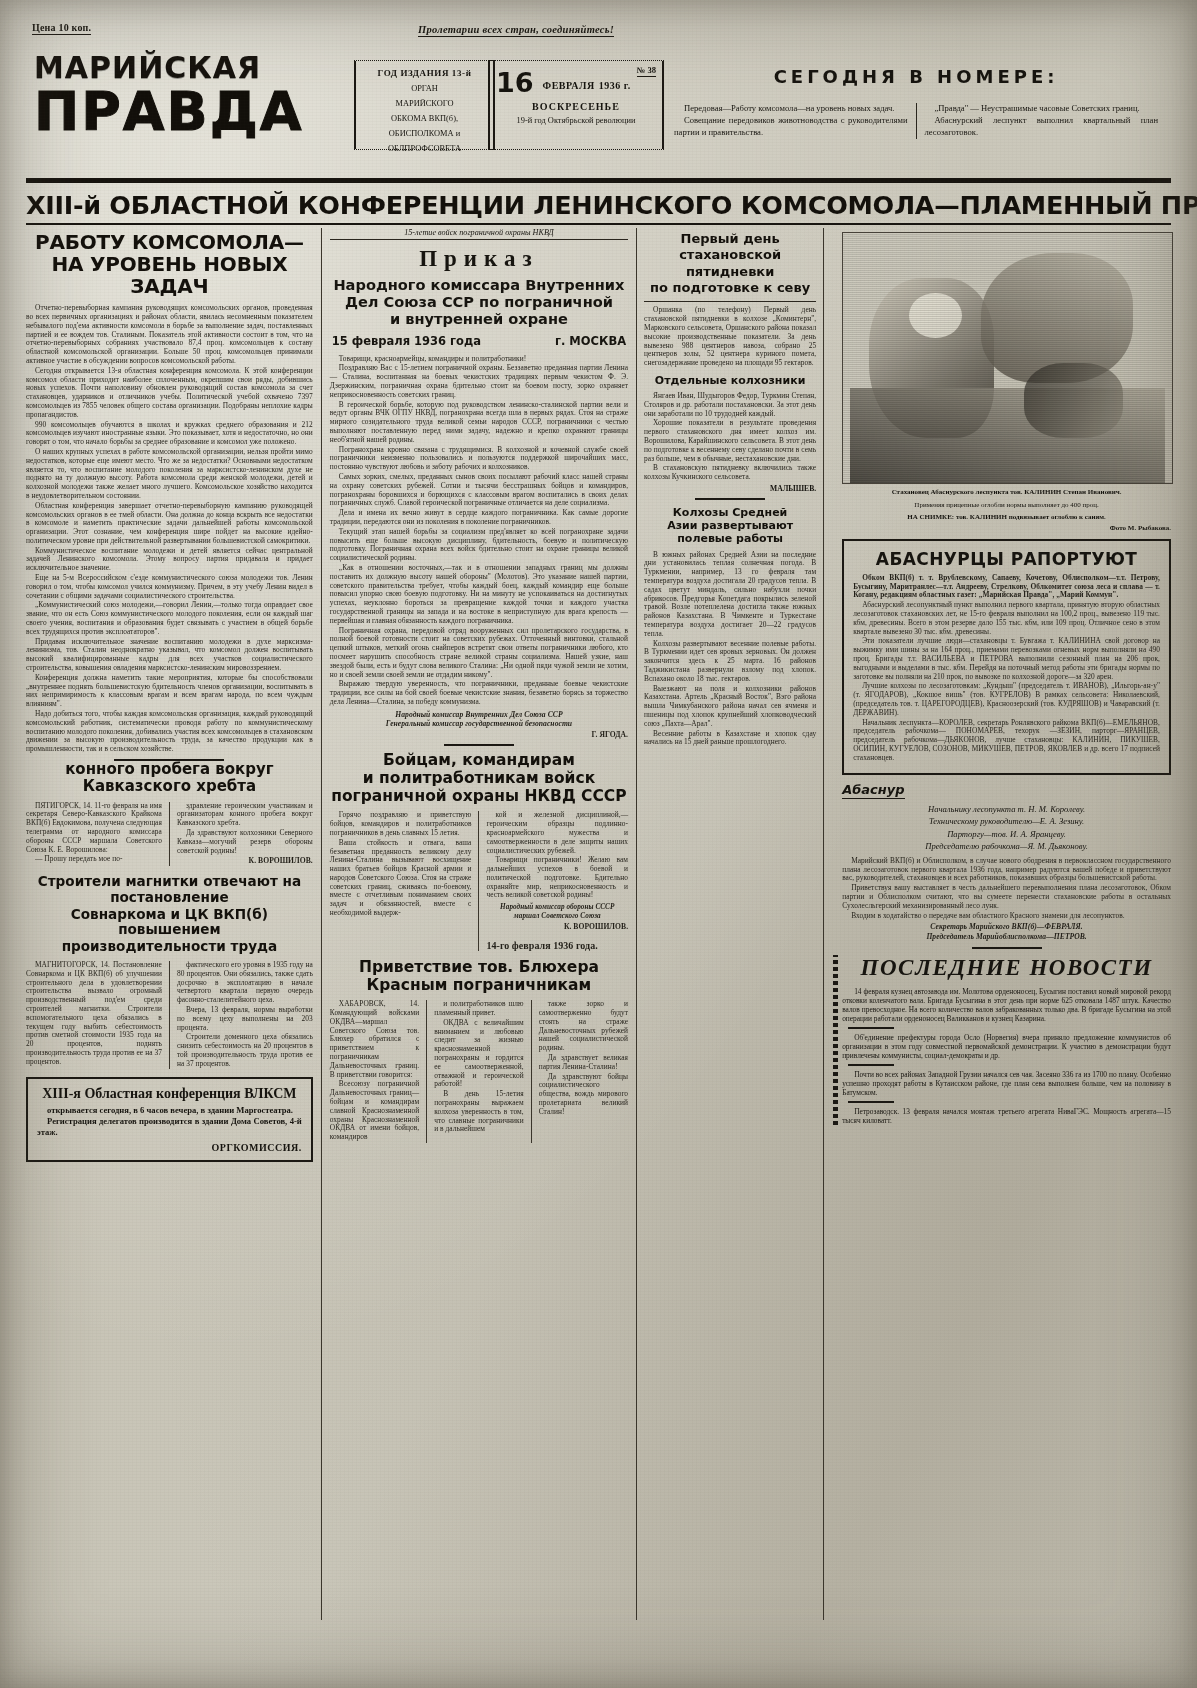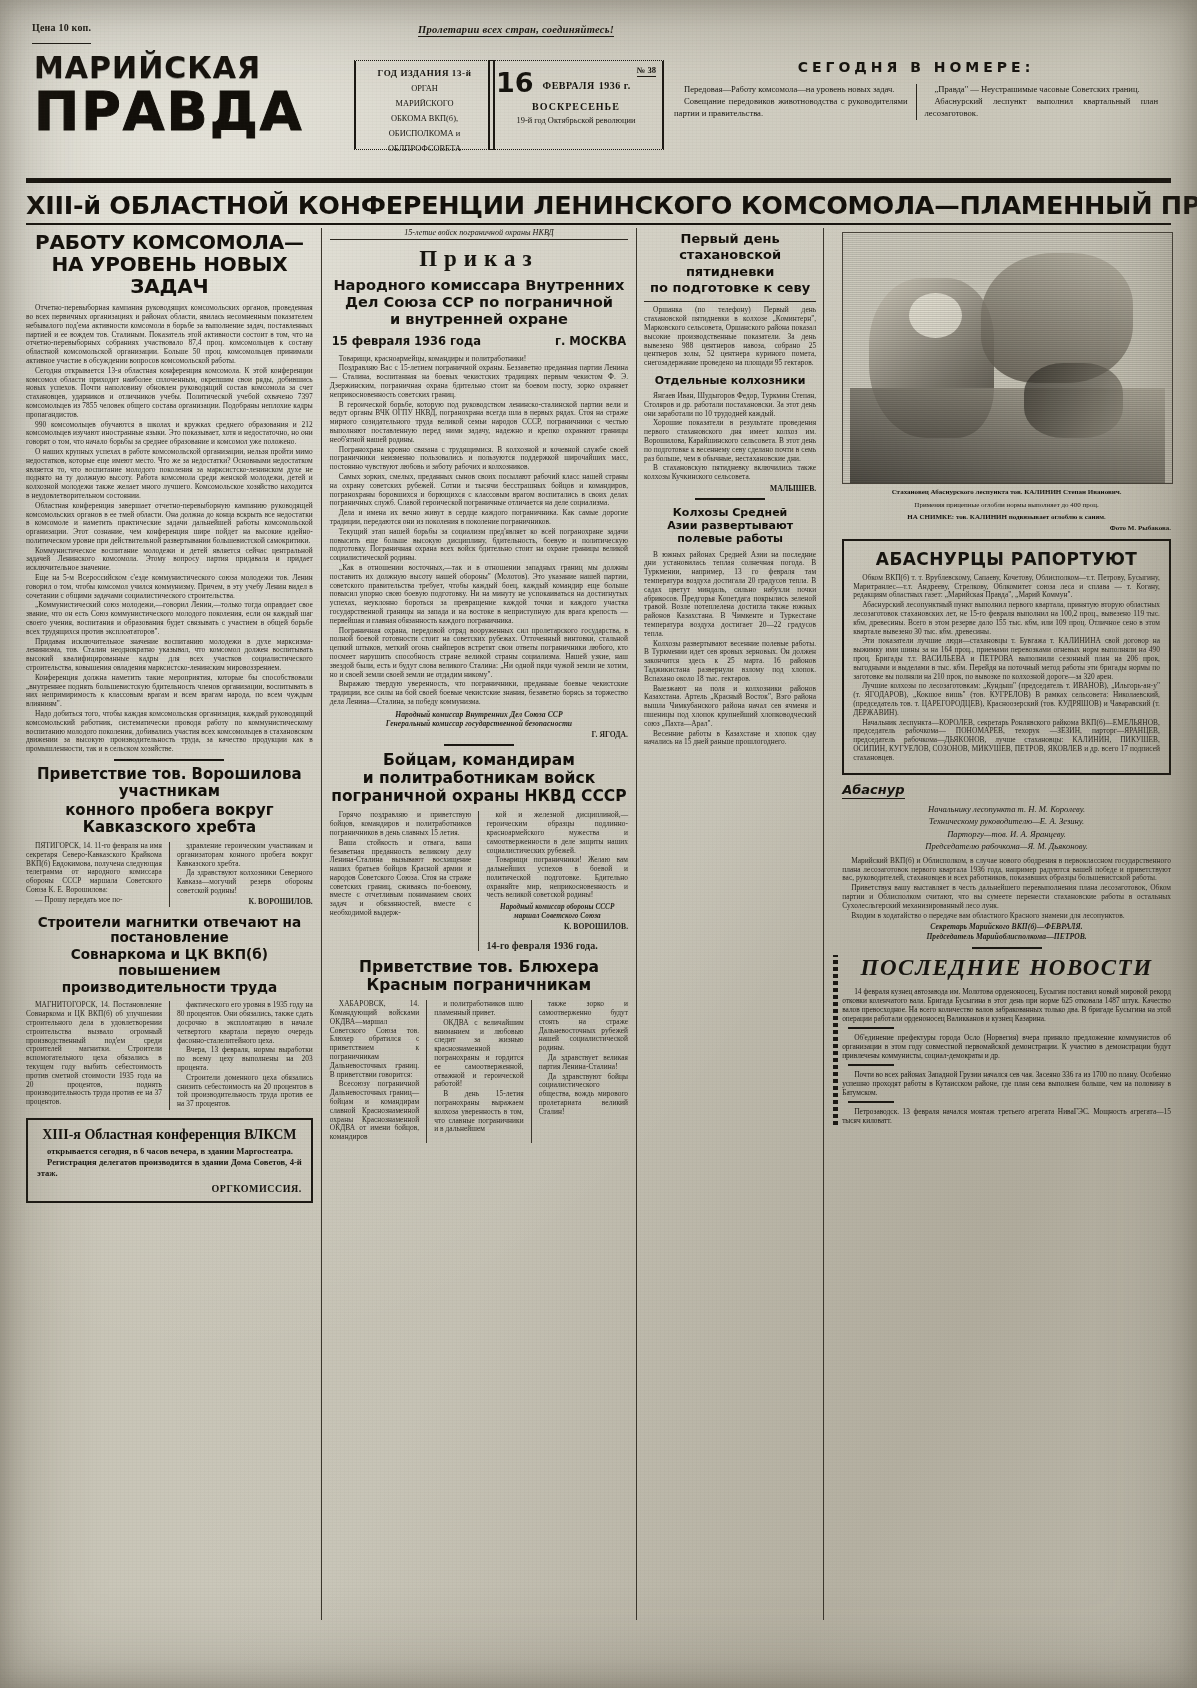--- a/index.html
+++ b/index.html
@@ -36,21 +36,21 @@
   .center{text-align:center;font-style:italic;}
   .rule{height:2px;background:#1b1813;margin:5px auto;}
   .rule.short{width:70px;height:2px;}
   .rule.mid{width:110px;}
   .hr-thin{height:1px;background:#2a261e;margin:4px 0;}
 
   
   .topbar{position:relative;height:22px;}
   .price{
     position:absolute;left:6px;top:0;font-size:10px;font-weight:bold;
-    border-bottom:1.6px solid #1b1813;padding-bottom:10px;letter-spacing:.2px;
+    border-bottom:1.6px solid #1b1813;padding-bottom:1px;letter-spacing:.2px;
   }
   .motto{
     position:absolute;left:392px;top:2px;font-style:italic;font-weight:bold;
     font-size:10.5px;border-bottom:1.6px solid #1b1813;padding-bottom:1px;
     letter-spacing:.3px;
   }
 
   
   .masthead{position:relative;height:128px;margin-top:2px;}
   .logo{position:absolute;left:8px;top:6px;width:310px;}
@@ -74,22 +74,22 @@
   .mb-l{font-size:9px;font-weight:bold;line-height:13px;letter-spacing:.6px;}
   .mb-small{font-size:8.4px;line-height:12px;margin-top:3px;}
   .bigday{font-family:"DejaVu Sans",sans-serif;font-size:27px;font-weight:bold;
     display:inline-block;vertical-align:-3px;margin-right:5px;}
   .dt-mid{font-size:10px;font-weight:bold;letter-spacing:.5px;line-height:13px;}
   .issue{font-size:8.6px;font-weight:bold;border-bottom:1.4px solid #1b1813;padding-bottom:1px;}
   .dow{font-size:10px;font-weight:bold;letter-spacing:1px;margin-top:3px;}
 
   .today{position:absolute;left:640px;top:4px;width:500px;}
   .today h2{
-    margin:9px;text-align:center;font-family:"DejaVu Sans",sans-serif;
-    font-size:14px;font-weight:bold;letter-spacing:4px;
+    margin:16px;text-align:center;font-family:"DejaVu Sans",sans-serif;
+    font-size:18px;font-weight:bold;letter-spacing:4px;
   }
   .today-cols{display:flex;margin-top:9px;}
   .today-cols .tc{width:50%;padding:0 8px;font-size:8.6px;line-height:11.4px;text-align:justify;}
   .today-cols .tc:first-child{border-right:1.4px solid #2a261e;}
   .today-cols .tc p{margin:0 0 1px 0;text-indent:10px;}
 
   
   .banner-wrap{margin-top:4px;}
   .banner-rule{height:5px;background:#17140f;}
   .banner{
@@ -267,21 +267,20 @@
           <p>Областная конференция завершает отчетно-перевыборную кампанию руководящей комсомольских органов в ее тмей области. Она должна до конца вскрыть все недостатки в комсомоле и наметить практические задачи дальнейшей работы комсомольской организации. Этот сознание, чем конференция шире пойдет на высокие идейно-политическом уровне при действительной развертывании большевистской самокритики.</p>
           <p>Коммунистическое воспитание молодежи и детей является сейчас центральной задачей Ленинского комсомола. Этому вопросу партия придавала и придает исключительное значение.</p>
           <p>Еще на 5-м Всероссийском с'езде коммунистического союза молодежи тов. Ленин говорил о том, чтобы комсомол учился коммунизму. Причем, в эту учебу Ленин видел в сочетании с общими задачами социалистического строительства.</p>
           <p>„Коммунистический союз молодежи,—говорил Ленин,—только тогда оправдает свое звание, что он есть Союз коммунистического молодого поколения, если он каждый шаг своего учения, воспитания и образования будет связывать с участием в общей борьбе всех трудящихся против эксплоататоров".</p>
           <p>Придавая исключительное значение воспитанию молодежи в духе марксизма-ленинизма, тов. Сталин неоднократно указывал, что комсомол должен воспитывать высокий квалифицированные кадры для всех участков социалистического строительства, ковышения овладения марксистско-ленинским мировоззрением.</p>
           <p>Конференция должна наметить такие мероприятия, которые бы способствовали „внутреннее поднять большевистскую бдительность членов организации, воспитывать в них непримиримость к классовым врагам и всем врагам народа, по всем чуждым влияниям".</p>
           <p>Надо добиться того, чтобы каждая комсомольская организация, каждый руководящий комсомольский работник, систематически проводя работу по коммунистическому воспитанию молодого поколения, добивались участия всех комсомольцев в стахановском движении за высокую производительность труда, за качество продукции как в промышленности, так и в сельском хозяйстве.</p>
         </div>
 
         <div class="rule mid"></div>
-        <div class="hl hl-left">Приветствие тов. Ворошилова участникам</div>
         <div class="hl hl-left" style="margin-top:-5px;">конного пробега вокруг Кавказского хребта</div>
         <div class="two">
           <div class="body-txt">
             <p>ПЯТИГОРСК, 14. 11-го февраля на имя секретаря Северо-Кавказского Крайкома ВКП(б) Евдокимова, получена следующая телеграмма от народного комиссара обороны СССР маршала Советского Союза К. Е. Ворошилова:</p>
             <p>— Прошу передать мое по-</p>
           </div>
           <div class="sep"></div>
           <div class="body-txt">
             <p>здравление героическим участникам и организаторам конного пробега вокруг Кавказского хребта.</p>
             <p>Да здравствуют колхозники Северного Кавказа—могучий резерв обороны советской родины!</p>
@@ -423,21 +422,21 @@
             <span class="photo-grain"></span>
           </div>
           <div class="caption">Стахановец Абаснурского леспункта тов. КАЛИНИН Степан Иванович.</div>
           <div class="caption" style="font-weight:normal;">Применяя прицепные оглобли нормы выполняет до 400 проц.</div>
           <div class="caption">НА СНИМКЕ: тов. КАЛИНИН подвязывает оглоблю к саням.</div>
           <div class="credit">Фото М. Рыбакова.</div>
         </div>
 
         <div class="boxed">
           <h3>АБАСНУРЦЫ РАПОРТУЮТ</h3>
-          <div class="body-txt" style="font-weight:normal;">
+          <div class="body-txt" style="font-weight:bold;">
             <p>Обком ВКП(б) т. т. Врублевскому, Сапаеву, Кочетову, Облисполком—т.т. Петрову, Бусыгину, Маритранлес—т.т. Андрееву, Стрелкову, Облкомитет союза леса и сплава — т. Когану, редакциям областных газет: „Марийская Правда", „Марий Коммун".</p>
           </div>
           <div class="body-txt">
             <p>Абаснурский лесопунктный пункт выполнил первого квартала, принятую вторую областных лесозаготовок стахановских лет, не 15-го февраля выполнил на 100,2 проц., вывезено 119 тыс. кбм, древесины. Всего в этом резерве дало 155 тыс. кбм, или 109 проц. Отличное сено в этом квартале вывезено 30 тыс. кбм. древесины.</p>
             <p>Эти показатели лучшие люди—стахановцы т. Бувгажа т. КАЛИНИНА свой договор на выжимку ими шины за на 164 проц., приемами перевозками огневых норм выполняли на 490 проц. Бригады т.т. ВАСИЛЬЕВА и ПЕТРОВА выполнили сезонный план на 206 прок, выгодными и выделами в тыс. кбм. Перейдя на поточный метод работы эти бригады нормы по заготовке вы полняли на 210 прок, по вывозке по колхозной дороге—за 320 арен.</p>
             <p>Лучшие колхозы по лесозаготовкам: „Кундыш" (председатель т. ИВАНОВ), „Ильгорь-ан-у" (т. ЯГОДАРОВ), „Кокшое вишь" (тов. КУГРЕЛОВ) В рамках сельсовета: Николаевский, (председатель тов. т. ЦАРЕГОРОДЦЕВ), Красноозерский (тов. КУДРЯШОВ) и Чаваравский (т. ДЕРЖАВИН).</p>
             <p>Начальник леспункта—КОРОЛЕВ, секретарь Ронлявского райкома ВКП(б)—ЕМЕЛЬЯНОВ, председатель рабочкома— ПОНОМАРЕВ, техорук —ЗЕЗИН, парторг—ЯРАНЦЕВ, председатель рабочкома—ДЬЯКОНОВ, лучше стахановцы: КАЛИНИН, ПИКУШЕВ, ОСИПИН, КУГУЕЛОВ, СОЗОНОВ, МИКУШЕВ, ПЕТРОВ, ЯКОВЛЕВ и др. всего 17 подписей стахановцев.</p>
           </div>
         </div>
 

